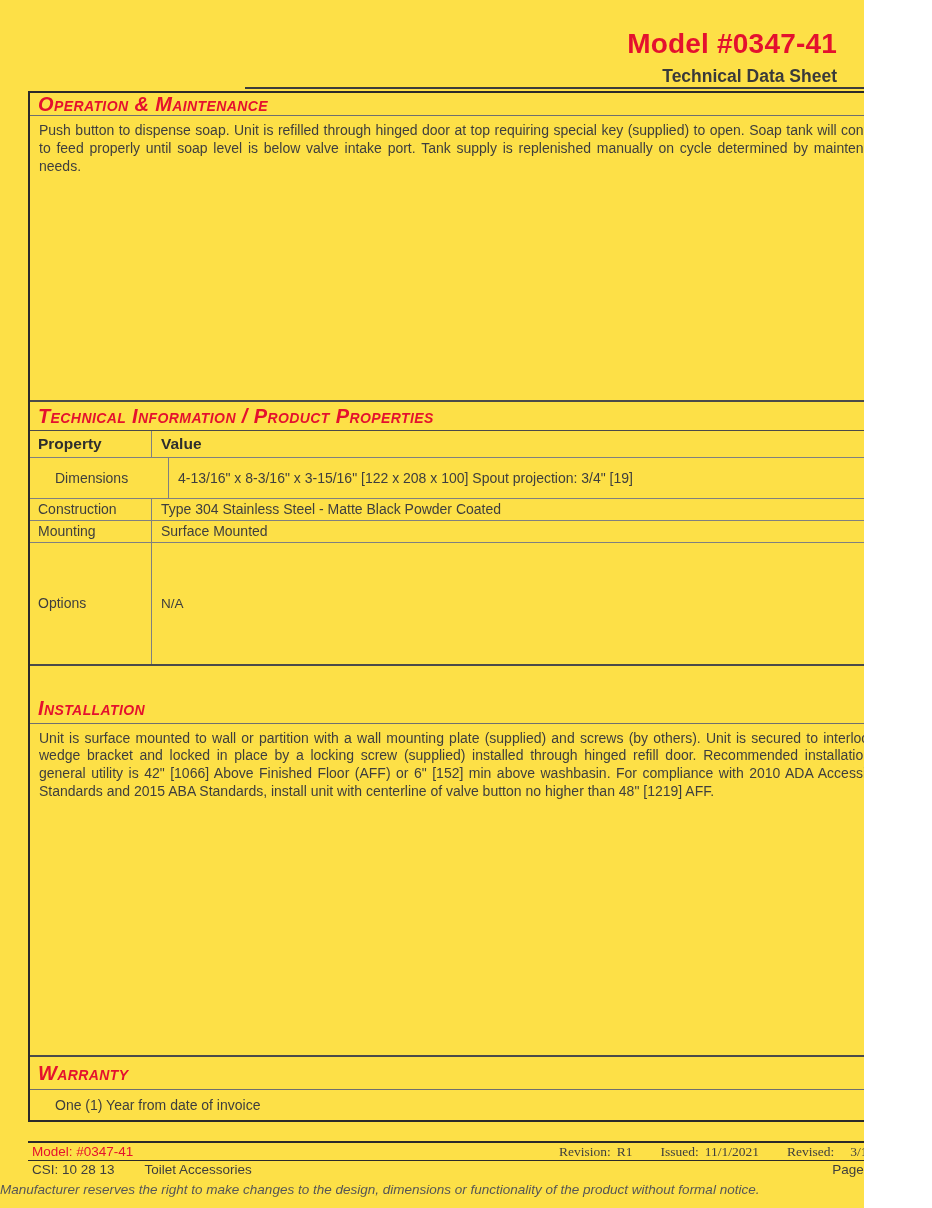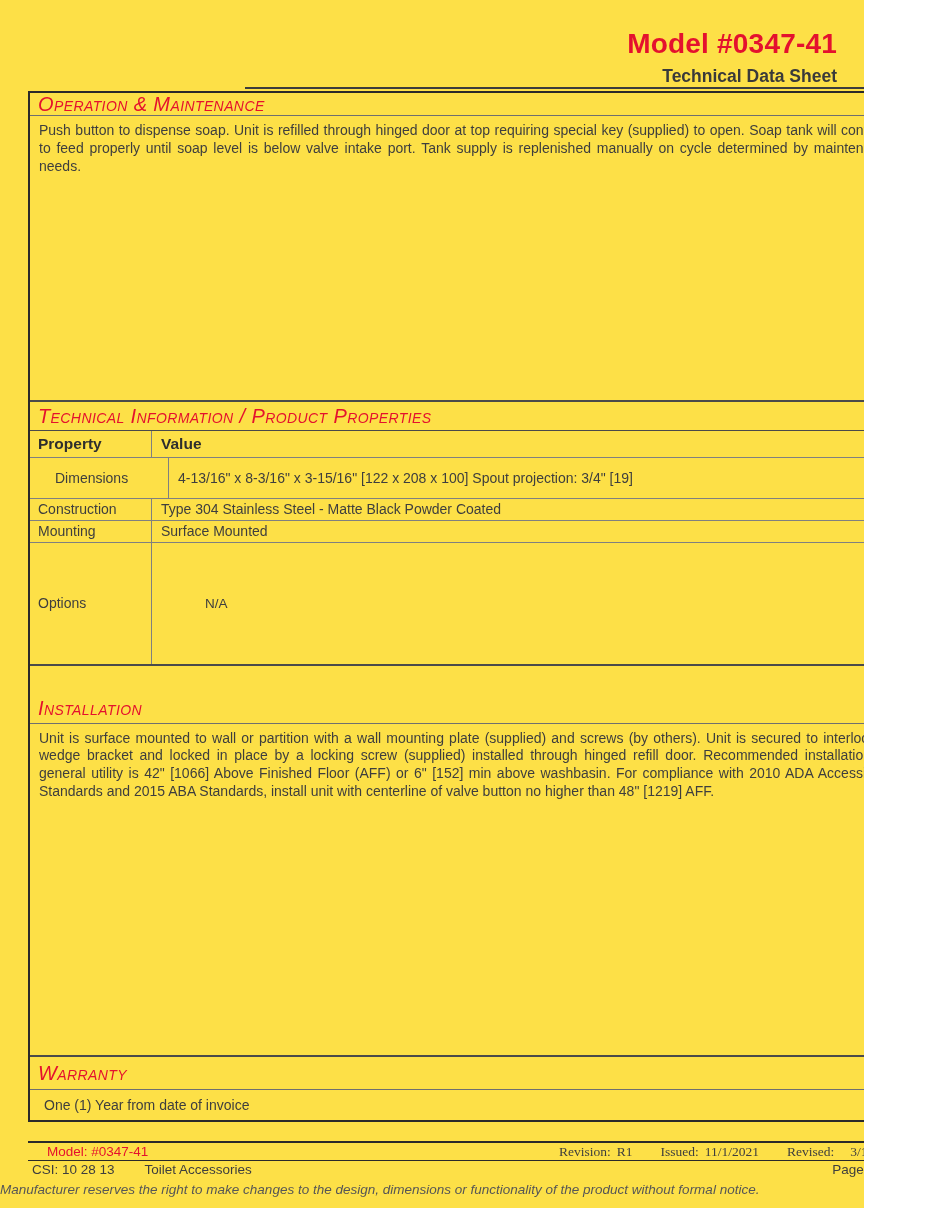--- a/index.html
+++ b/index.html
@@ -34,40 +34,40 @@
     width:877px; height:1031px;
     border:2px solid #2a2a2a;
     display:flex; flex-direction:column;
   }
   .sec-head {
     flex:none; display:flex; align-items:center;
     padding-left:8px;
   }
   .sec-title {
     font-variant:small-caps;
-    font-style:italic; font-weight:normal;
+    font-style:italic; font-weight:bold;
     color:#e4112e; font-size:20px; letter-spacing:.4px;
     line-height:1;
   }
   .head-om       { height:23px; border-bottom:1px solid #6f6f6f; }
   .body-om       { height:298px; border-bottom:2px solid #4a4a4a; padding:6px 9px 0 9px; }
   .head-tech     { height:29px; border-bottom:1px solid #4a4a4a; }
   .head-install  { height:30px; border-bottom:1px solid #6f6f6f;margin-top:28px; }
   .body-install  { height:348px; border-bottom:2px solid #4a4a4a; padding:6px 9px 0 9px; }
   .head-warranty { height:33px; border-bottom:1px solid #6f6f6f; }
-  .body-warranty { height:31px; display:flex; align-items:center; padding-left:14px; font-size:14px; }
+  .body-warranty { height:31px; display:flex; align-items:center; padding-left:25px; font-size:14px; }
 
   .sec-body p {
     font-size:14px; line-height:1.27; text-align:justify; color:#3e3e3e;
   }
 
   
   .prop-table { flex:none; display:flex; flex-direction:column; }
   .pt-row { flex:none; display:flex; border-bottom:1px solid #808080; }
-  .pt-row:last-child { border-bottom:2px solid #4a4a4a;gap:44px; }
+  .pt-row:last-child { border-bottom:2px solid #4a4a4a; }
   .pt-cell-l {
     flex:none; width:122px; border-right:1px solid #808080;
     display:flex; align-items:center; padding-left:8px;
     font-size:14px;
   }
   .pt-cell-r {
     flex:1; display:flex; align-items:center; padding-left:9px;
     font-size:14px;
   }
   .pt-header { height:27px; }
@@ -81,21 +81,21 @@
   .row-options .pt-cell-r { font-size:13.5px; }
 
   
   .f-line1 { position:absolute; top:1141px; left:28px; width:877px; height:2px; background:#2a2a2a; }
   .f-line2 { position:absolute; top:1160px; left:28px; width:877px; height:1px; background:#2a2a2a; }
   .f-row1 {
     position:absolute; top:1144px; left:28px; width:877px; height:15px;
     display:flex; justify-content:space-between; align-items:center;
     font-size:13.5px;
   }
-  .f-model { color:#e4112e; padding-left:4px;margin-left:15px; }
+  .f-model { color:#e4112e; padding-left:4px; }
   .f-meta  { display:flex; align-items:center; }
   .f-meta .pair { margin-left:28px;font-family:Liberation Serif, serif; }
   .f-meta .lbl { margin-right:6px; }
   .f-meta .pair-revised .lbl { margin-right:16px; }
   .f-row2 {
     position:absolute; top:1162px; left:28px; width:877px; height:15px;
     display:flex; justify-content:space-between; align-items:center;
     font-size:13.5px;
   }
   .f-csi-group { display:flex; padding-left:4px; }

